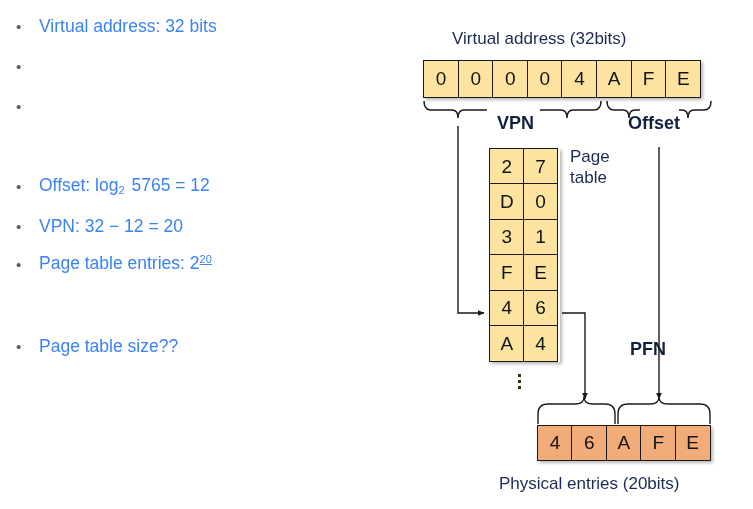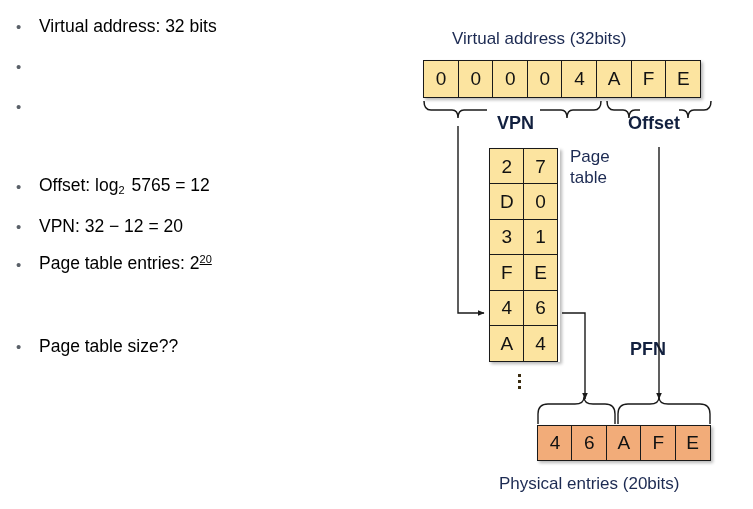--- a/index.html
+++ b/index.html
@@ -34,21 +34,21 @@
   }
   .bullet-dot {
     width: 14px;
     flex: 0 0 14px;
     color: #5a6068;
     font-size: 15px;
     line-height: 1;
     text-align: left;
   }
   .bullet-text {
-    color: #000000;
+    color: #3b82f6;
     font-size: 17.5px;
     line-height: 22px;
     white-space: nowrap;
     padding-left: 9px;
   }
   .bullet-text sub {
     font-size: 11px;
     vertical-align: baseline;
     position: relative;
     top: 3px;

